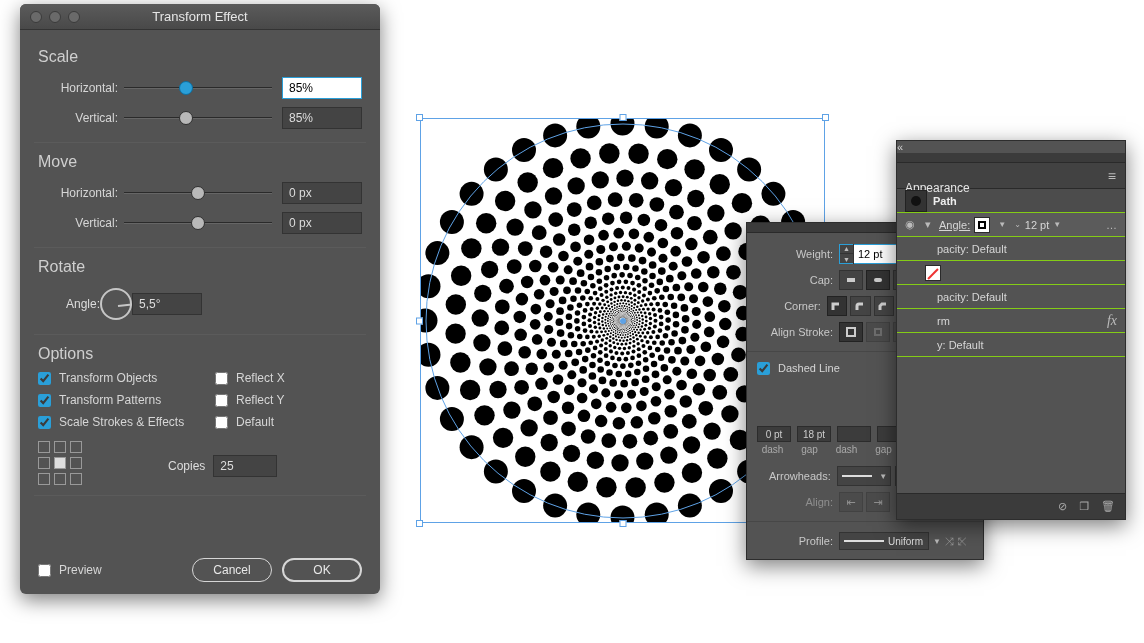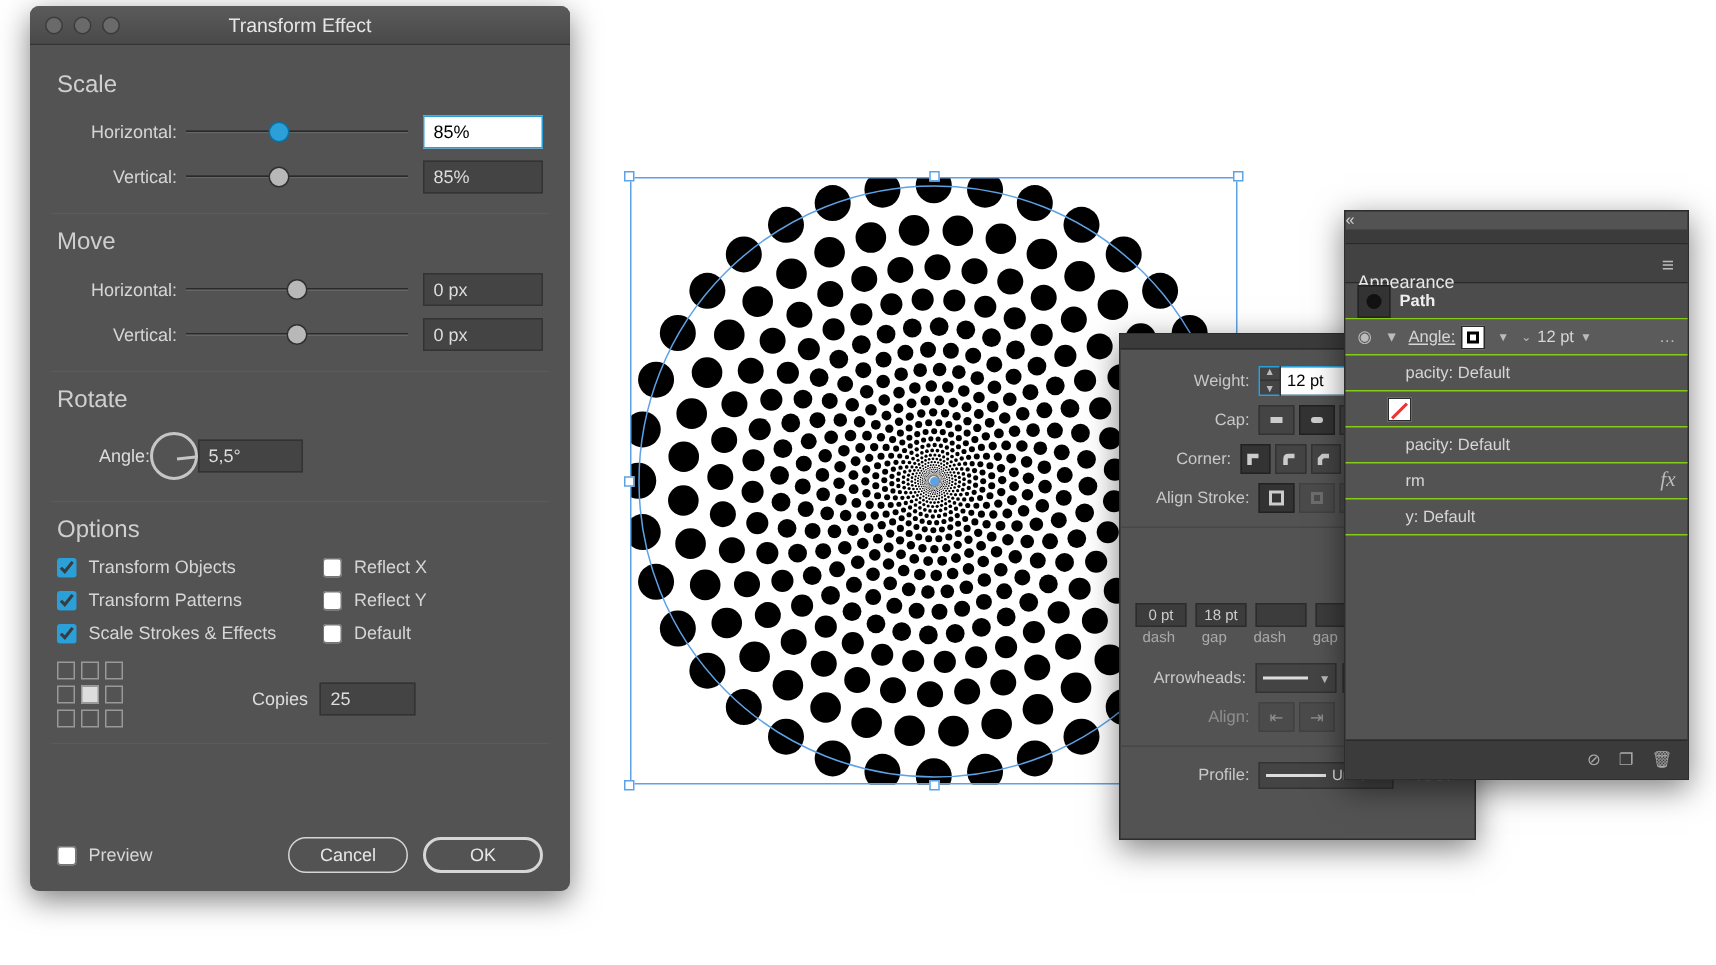--- a/index.html
+++ b/index.html
@@ -1255,20 +1255,36 @@
         </div>
       <div class="iconbtn" style="opacity:.5">
           <svg viewBox="0 0 14 14">
             <rect x="2" y="2" width="10" height="10" fill="none" stroke="#888" stroke-width="2"></rect>
           </svg>
         </div>
     </div>
 
     <div style="height:1px;background:#474747;margin:6px -10px;"></div>
 
+    <label class="chk" style="margin:4px 0">
+      <input type="checkbox" checked="" style="">
+        <span>Dashed Line</span>
+      <span style="margin-left:auto;display:flex;gap:4px">
+        <span class="iconbtn" style="width:28px">
+            <svg viewBox="0 0 20 10">
+              <path d="M1 5h3m3 0h3m3 0h3" stroke="#ccc" stroke-width="2"></path>
+            </svg>
+          </span>
+        <span class="iconbtn sel" style="width:28px">
+            <svg viewBox="0 0 20 10">
+              <path d="M1 5h3m2 0h3m2 0h3" stroke="#ccc" stroke-width="2"></path>
+            </svg>
+          </span>
+      </span>
+    </label>
     <div class="dash-row">
       <input class="mini" value="0 pt" style="">
       <input class="mini" value="18 pt" style="">
       <input class="mini" style="">
       <input class="mini" style="">
       <input class="mini" style="">
       <input class="mini" style="">
     </div>
     <div class="dash-lbls">
       <span>dash</span>

